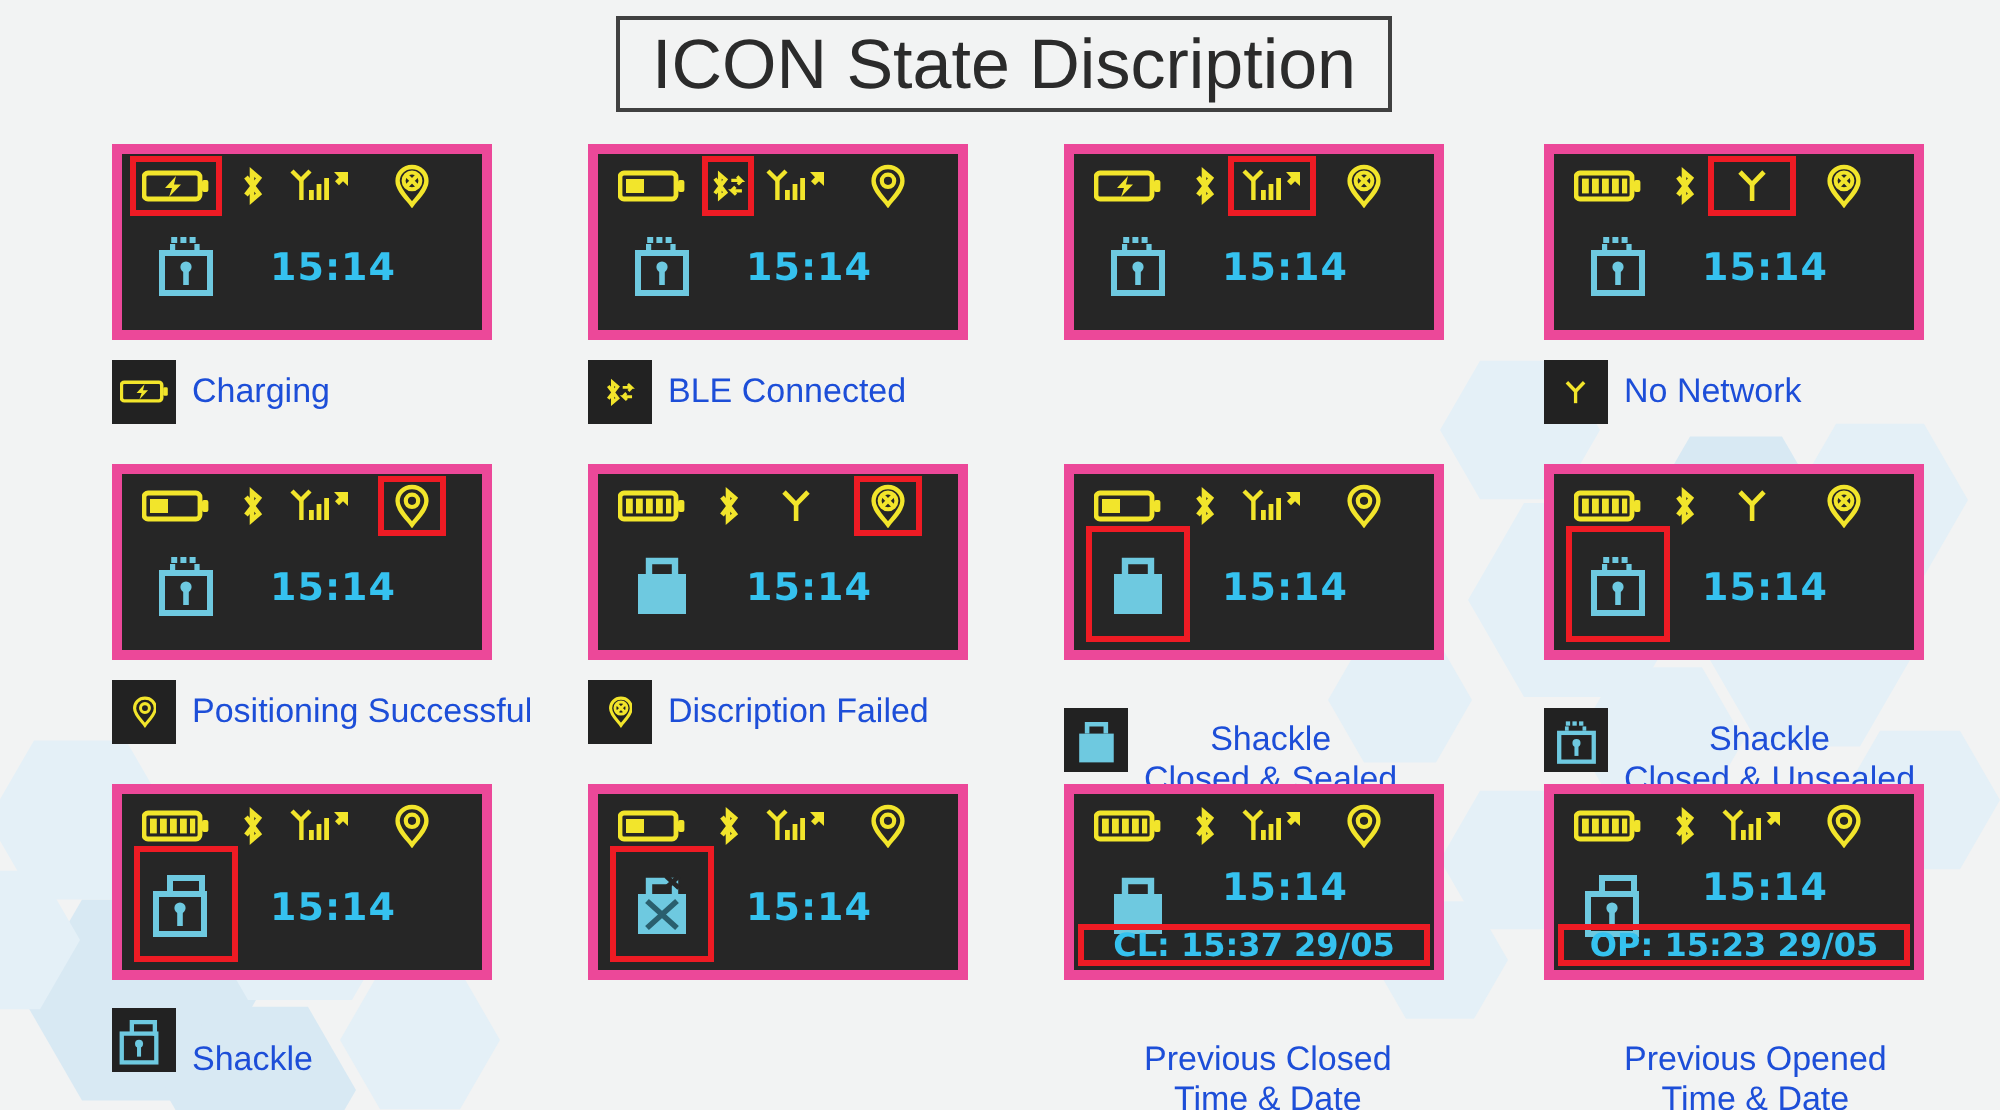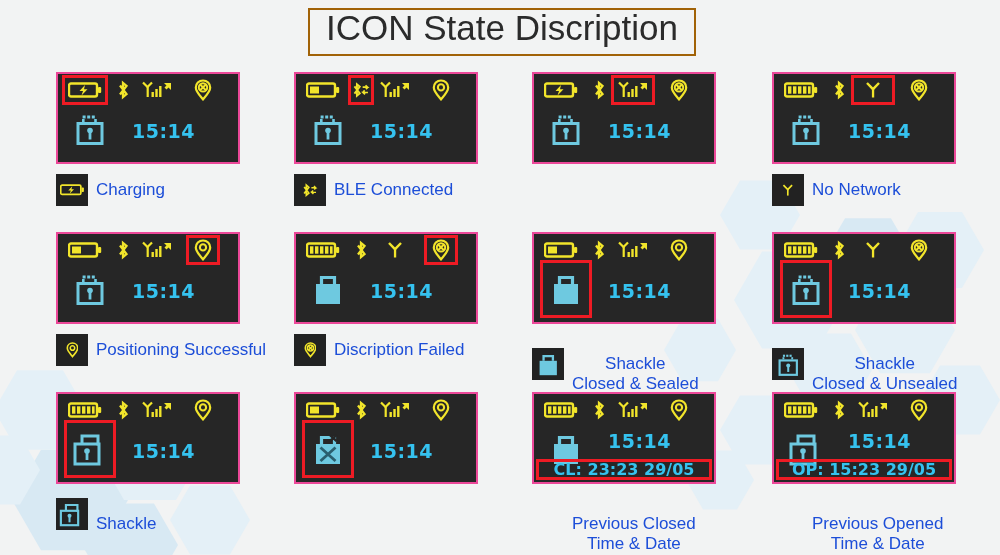--- a/index.html
+++ b/index.html
@@ -6,29 +6,29 @@
   body{
     width:1000px;height:555px;overflow:hidden;position:relative;
     background:#f2f3f3;
     font-family:"Liberation Sans", sans-serif;
   }
   #hexlayer{position:absolute;inset:0;z-index:0;}
   .page{position:relative;z-index:2;width:1000px;height:555px;}
 
   
   .title-wrap{position:absolute;left:308px;top:8px;width:384px;height:44px;
-    border:2px solid #a16207;background:transparent;
-    display:flex;justify-content:center;}
+    border:2px solid #404040;background:transparent;
+    display:flex;align-items:center;justify-content:center;}
   .title-text{font-size:35px;color:#2b2b2b;letter-spacing:0px;line-height:1;white-space:nowrap;}
 
   
   .grid{position:absolute;left:0;top:64px;width:1000px;height:490px;}
   .cell{position:absolute;width:250px;}
   .panel{position:relative;width:180px;height:88px;background:#262626;
-     border:2px solid #ec4899;box-sizing:content-box;}
+     border:5px solid #ec4899;box-sizing:content-box;}
   
   .statusrow{position:absolute;left:6px;top:5px;width:168px;height:22px;}
   .sicon{position:absolute;top:0;height:22px;display:flex;align-items:center;justify-content:center;}
   .slot0{left:2px;width:38px;}
   .slot1{left:50px;width:18px;}
   .slot2{left:75px;width:36px;}
   .slot3{left:126px;width:26px;}
   .hl{outline:3px solid #ee1b24;outline-offset:1px;}
 
   .lockslot{position:absolute;left:10px;top:30px;width:44px;height:50px;
@@ -682,21 +682,21 @@
        </svg>
             </div>
           </div>
           <div class="lockslot">
             <svg width="34" height="40" viewBox="0 0 34 40">
         <path d="M10.5 15 L10.5 8.5 L23.5 8.5 L23.5 15" fill="none" stroke="#6ec9e0" stroke-width="3.2"></path>
         <rect x="5" y="15" width="24" height="20" fill="#6ec9e0"></rect>
        </svg>
           </div>
           <div class="timetxt" style="top: 36px;">15:14</div>
-          <div class="daterow hl2">CL: 23:23  29/05</div>
+          <div class="daterow hl2">CL: 15:37  29/05</div>
         </div>
         <div class="caption two">
           <div class="capbadge empty"></div>
           <div class="captext center">
             <div>Previous Closed</div>
             <div>Time &amp; Date</div>
           </div>
         </div>
       </div>
       <div class="cell" style="left: 772px; top: 328px;">

